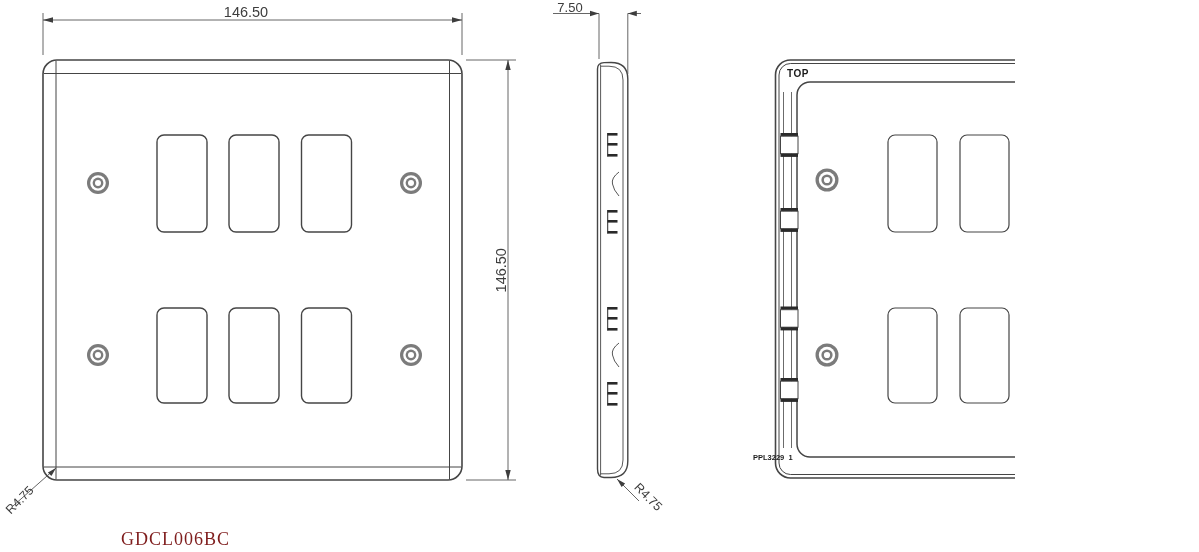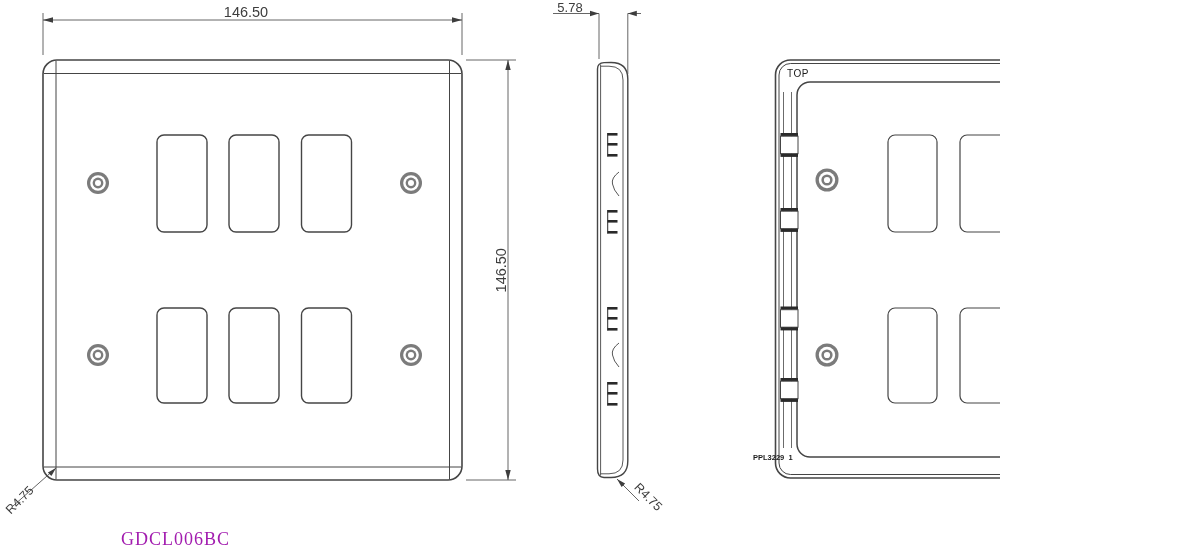--- a/index.html
+++ b/index.html
@@ -2,47 +2,48 @@
 <html><head>
 <meta charset="utf-8">
 <style>
   html,body{margin:0;padding:0;background:#ffffff;}
   .canvas{
     position:relative;
     width:1000px;height:552px;
     background:#ffffff;
     font-family:"Liberation Sans", sans-serif;
     overflow:hidden;
+    padding-left:15px;
   }
   .canvas svg{position:absolute;left:0;top:0;}
   .dim-text{
     position:absolute;
     color:#3d3d3d;
     font-size:14.5px;
     text-align:center;
     white-space:nowrap;
     line-height:1;
   }
   .dim-width-front{left:216px;top:5px;width:60px;}
   .dim-height-front{left:471px;top:263px;width:60px;transform:rotate(-90deg);transform-origin:center;}
   .dim-depth-side{left:550px;top:1px;width:40px;font-size:13px;}
   .dim-rad-front{left:-2px;top:494px;width:44px;font-size:12.5px;transform:rotate(-45deg);transform-origin:center;}
   .dim-rad-side{left:626px;top:491px;width:44px;font-size:12.5px;transform:rotate(45deg);transform-origin:center;}
   .top-label{
     position:absolute;left:787px;top:69px;
-    font-size:10px;font-weight:normal;color:#1a1a1a;letter-spacing:0.5px;line-height:1;
+    font-size:10px;font-weight:bold;color:#1a1a1a;letter-spacing:0.5px;line-height:1;
   }
   .mould-label{
     position:absolute;left:753px;top:454px;
     font-size:7.5px;font-weight:bold;color:#1a1a1a;white-space:pre;line-height:1;
   }
   .part-number{
     position:absolute;left:121px;top:530px;
     font-family:"Liberation Serif", serif;
-    font-size:18px;color:#a21caf;letter-spacing:1px;line-height:1;
+    font-size:18px;color:#7f1d1d;letter-spacing:1px;line-height:1;
   }
 </style>
 </head>
 <body>
 
 <div class="canvas">
 
   <svg width="1199" height="552" viewBox="0 0 1199 552">
 
     <g stroke="#454545" fill="none">
@@ -256,20 +257,20 @@
             <circle cx="1142" cy="355" r="8.2" fill="#ffffff"></circle>
             <circle cx="1142" cy="355" r="5.6" fill="#7b7b7b"></circle>
             <circle cx="1142" cy="355" r="3.1" fill="#ffffff"></circle>
           </g>
       </g>
     </g>
   </svg>
 
   <div class="dim-text dim-width-front">146.50</div>
   <div class="dim-text dim-height-front">146.50</div>
-  <div class="dim-text dim-depth-side">5.78</div>
+  <div class="dim-text dim-depth-side">7.50</div>
   <div class="dim-text dim-rad-front">R4.75</div>
   <div class="dim-text dim-rad-side">R4.75</div>
   <div class="top-label">TOP</div>
   <div class="mould-label">PPL3229  1</div>
   <div class="part-number">GDCL006BC</div>
 
 </div>
 
 </body></html>

